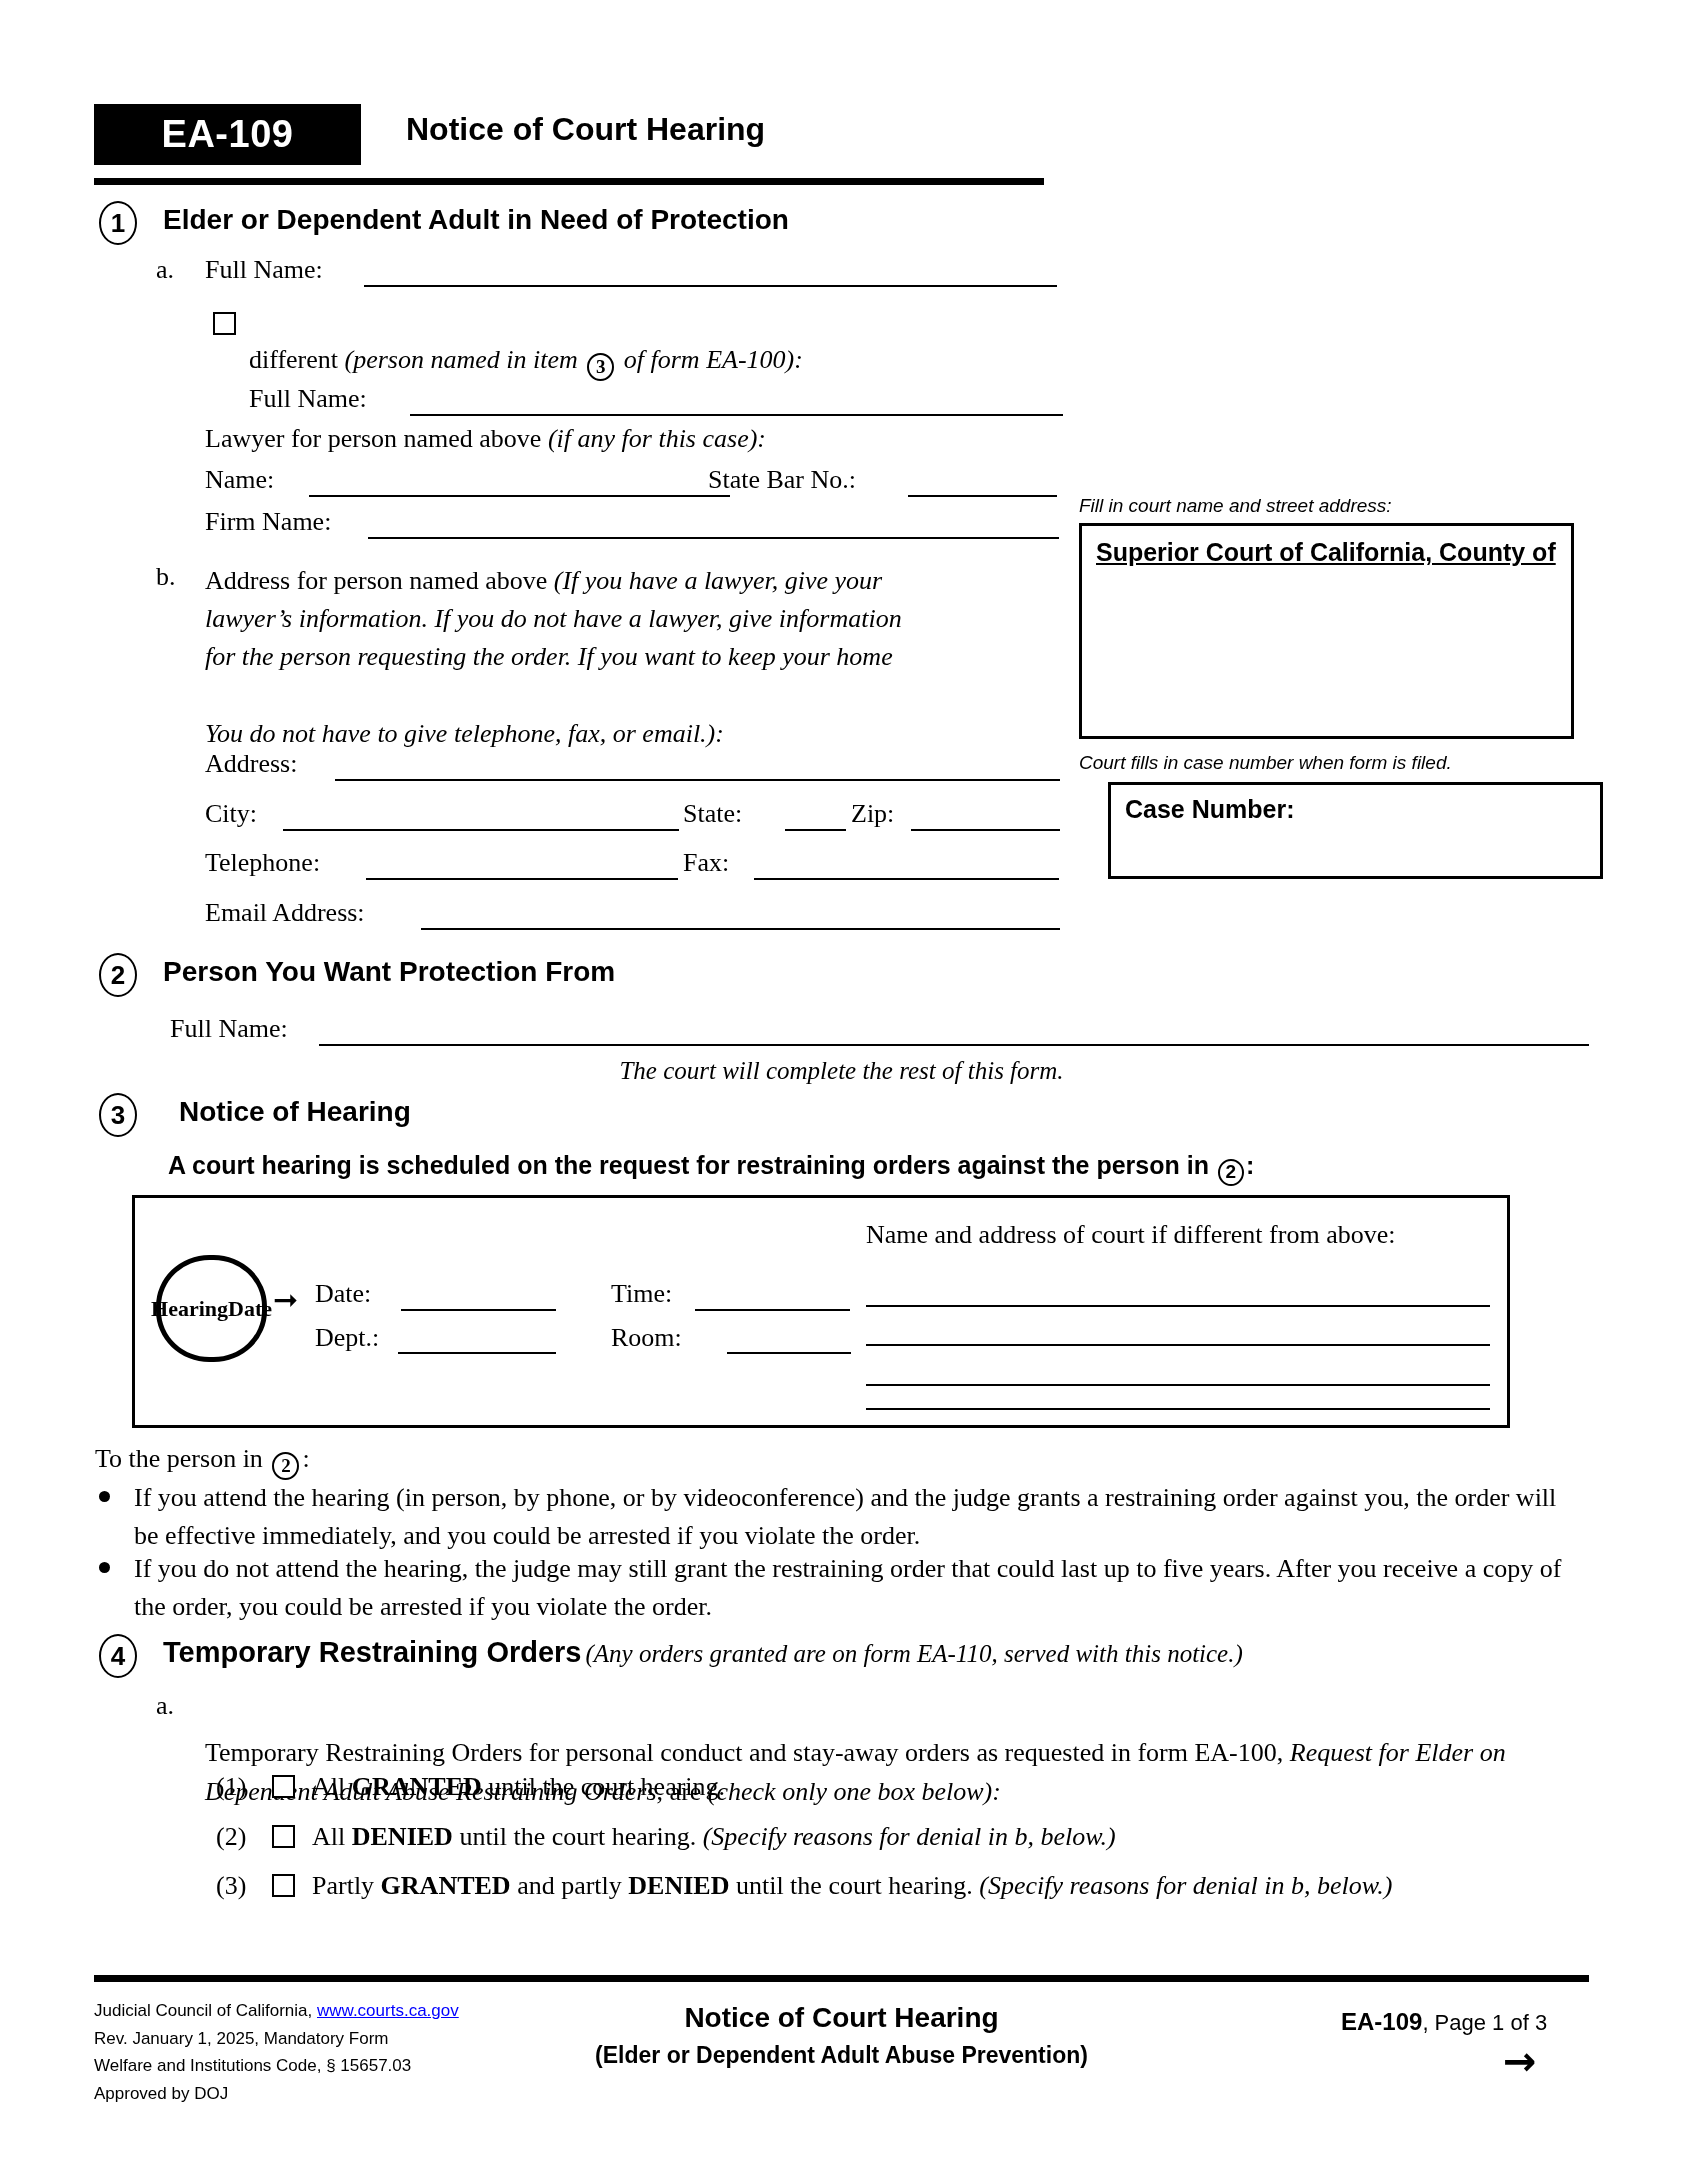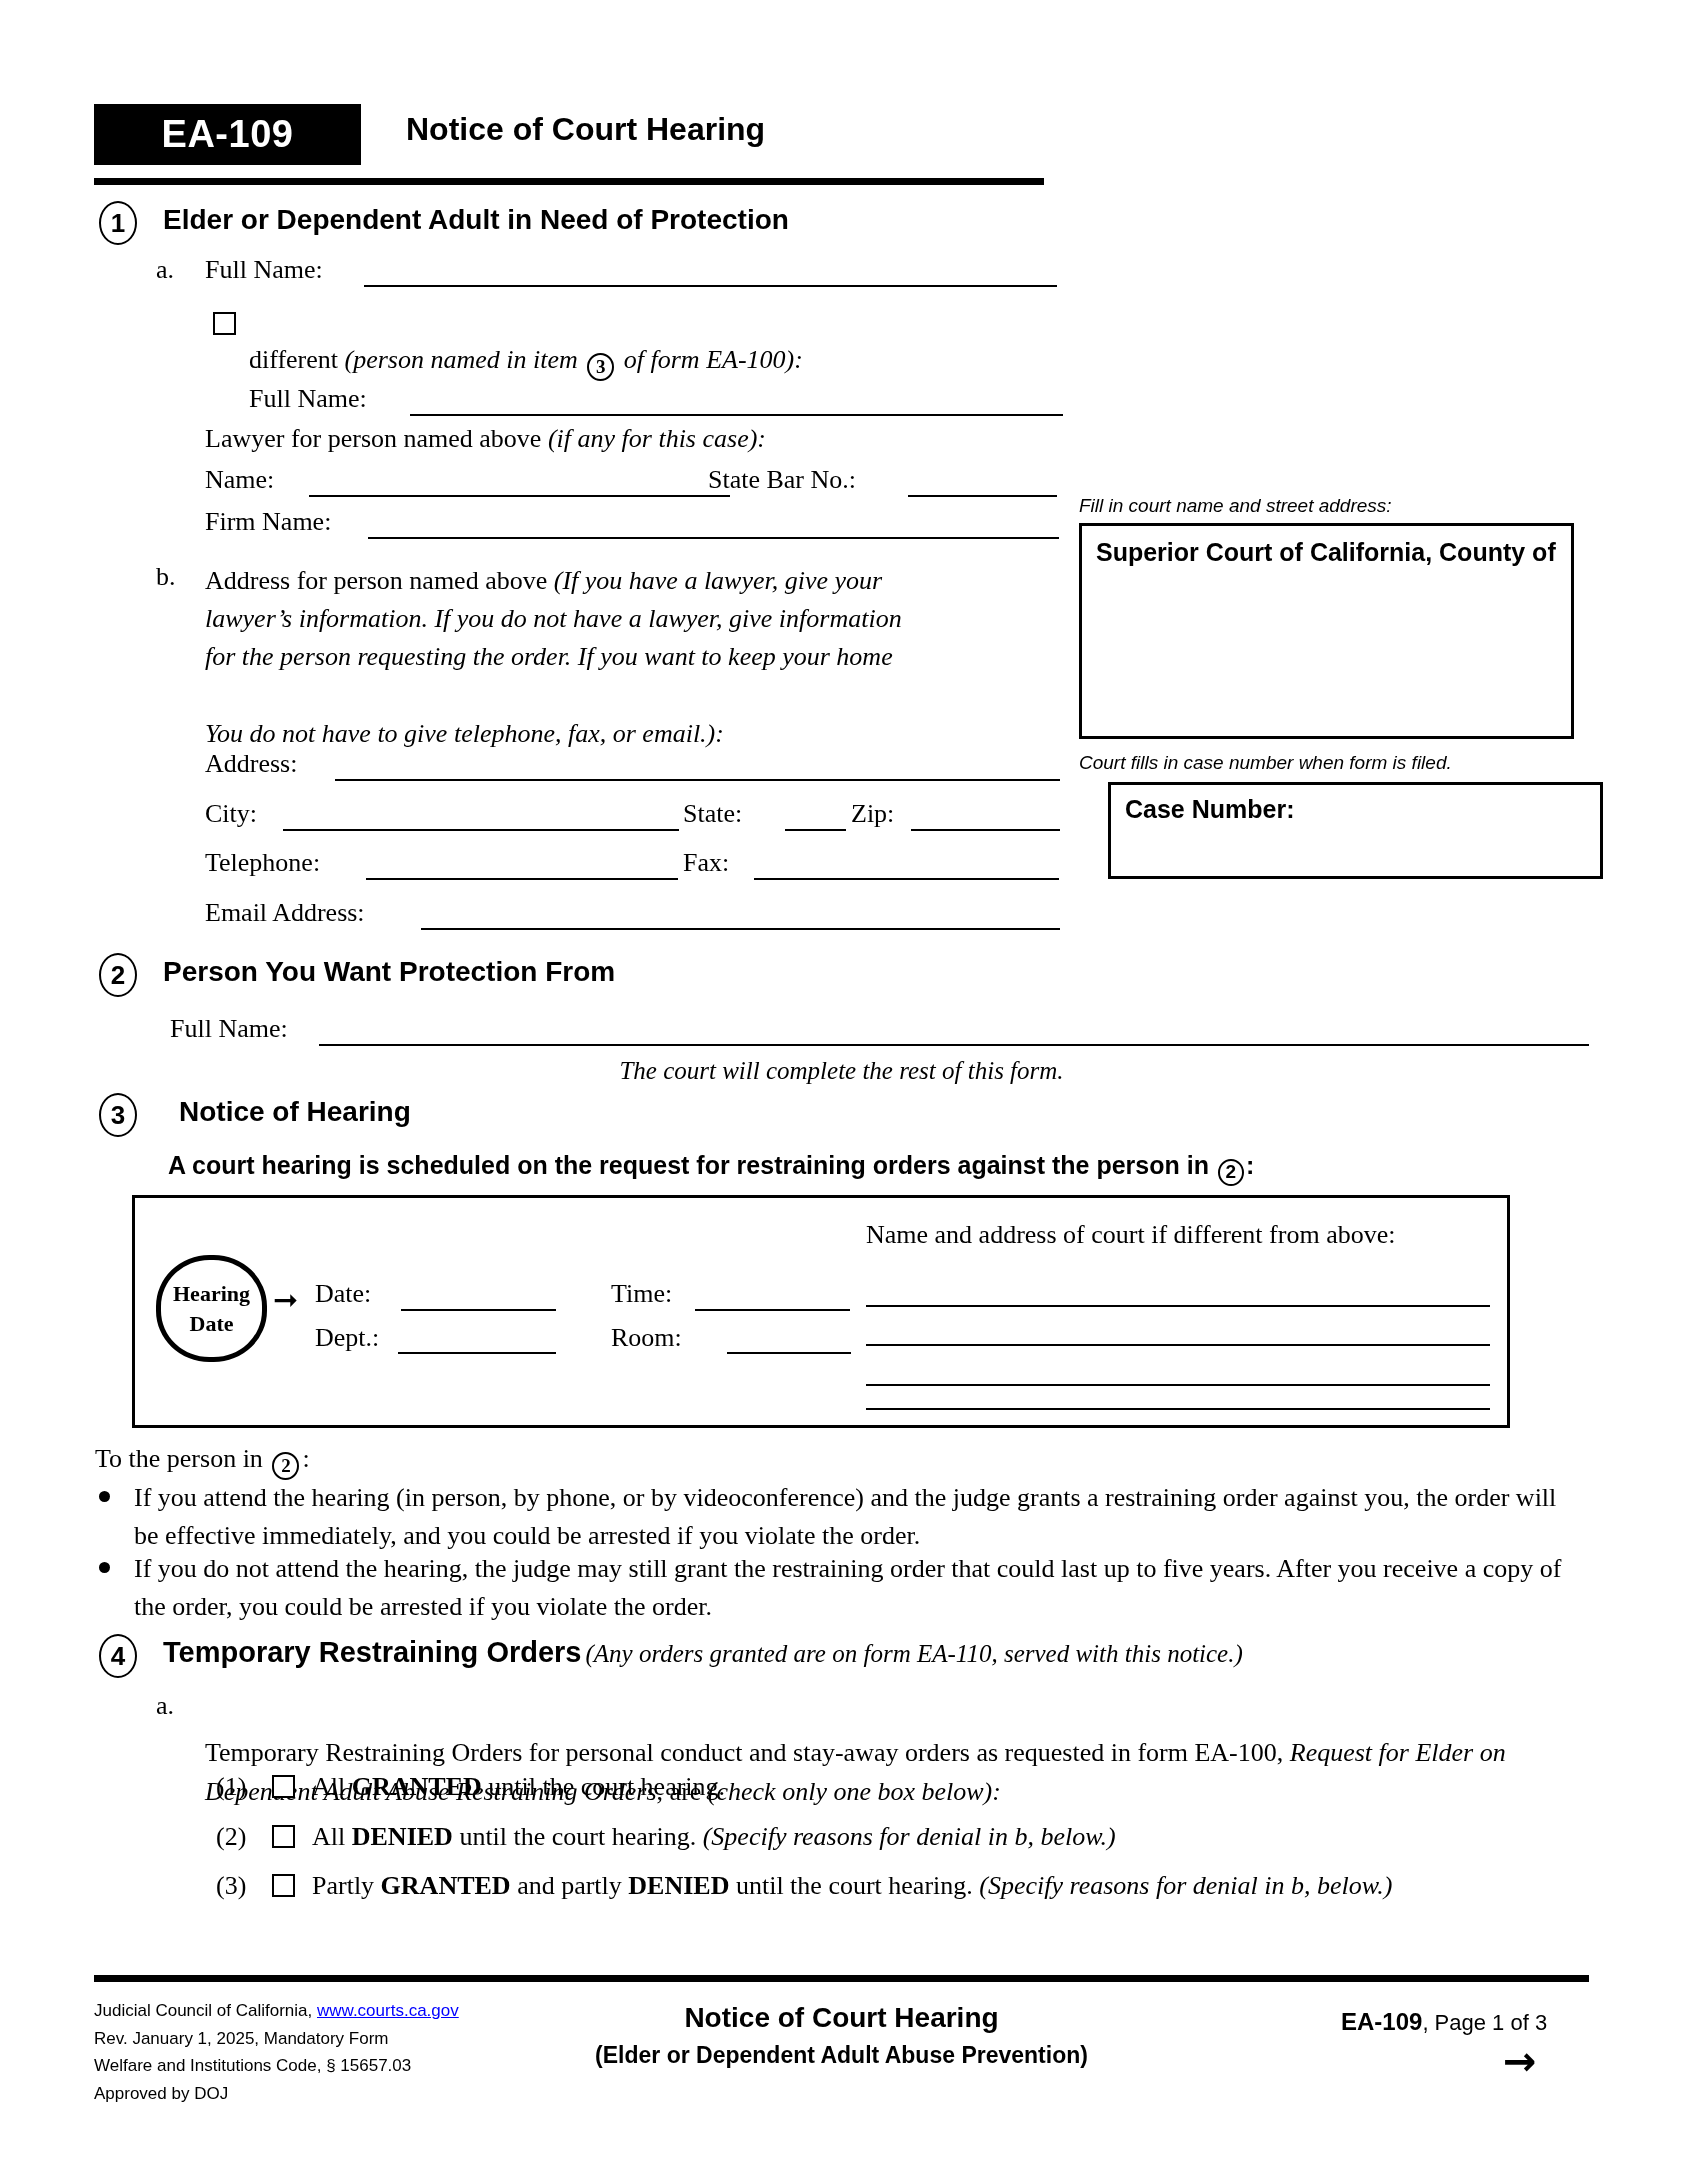--- a/index.html
+++ b/index.html
@@ -80,21 +80,21 @@
   .boxlabel{
     font-family:"Liberation Sans", sans-serif;
     font-weight:bold; font-size:25px;
   }
 
   
   #hearing-box{ border:3px solid #000; }
   #hearing-date-oval{
     border:5px solid #000; border-radius:48%;
     width:111px; height:107px;
-    display:flex; flex-direction:column;
+    display:flex; 
     align-items:center; justify-content:center;
     font-family:"Liberation Serif", serif; font-weight:bold;
     font-size:22px; line-height:1.35; background:#fff;
   }
 
   
   .bullet{ width:11px;height:11px;border-radius:50%;background:#000; }
 
   
   #footer-rule{ left:94px; top:1975px; width:1495px; height:7px; background:#000; }
@@ -119,21 +119,21 @@
 <body>
 
 <div class="page">
 
   <div class="abs" id="form-code-badge">EA-109</div>
   <div class="abs" id="form-title-main">Notice of Court Hearing</div>
   <div class="abs" id="header-rule"></div>
 
 
   <div class="abs boxcap" style="left:1079px; top:495px;">Fill in court name and street address:</div>
-  <div class="abs box" style="left:1079px; top:523px; width:495px; height:216px;">
+  <div class="abs box" style="left:1079px; top:523px; width:495px; height:216px;text-decoration:underline;">
     <div class="boxlabel" style="margin:12px 0 0 14px;">Superior Court of California, County of</div>
   </div>
 
   <div class="abs boxcap" style="left:1079px; top:752px;">Court fills in case number when form is filed.</div>
   <div class="abs box" style="left:1079px; top:782px; width:495px; height:97px;margin-left:29px;">
     <div class="boxlabel" style="margin:10px 0 0 14px;">Case Number:</div>
   </div>
 
   <div class="abs circ-num circ-lg" style="left:99px; top:201px;">1</div>
   <div class="abs sec-head" style="left:163px; top:204px;">Elder or Dependent Adult in Need of Protection</div>

